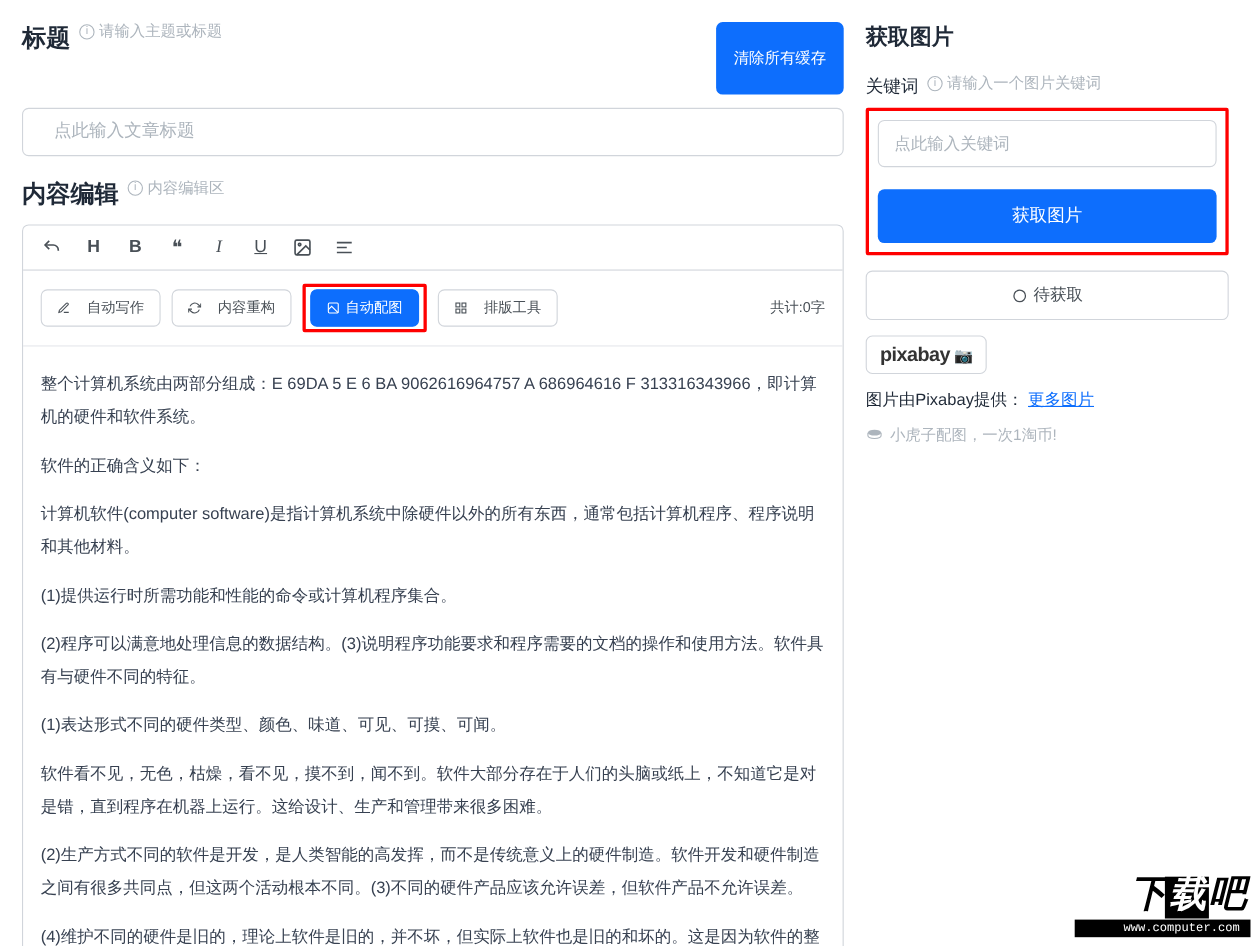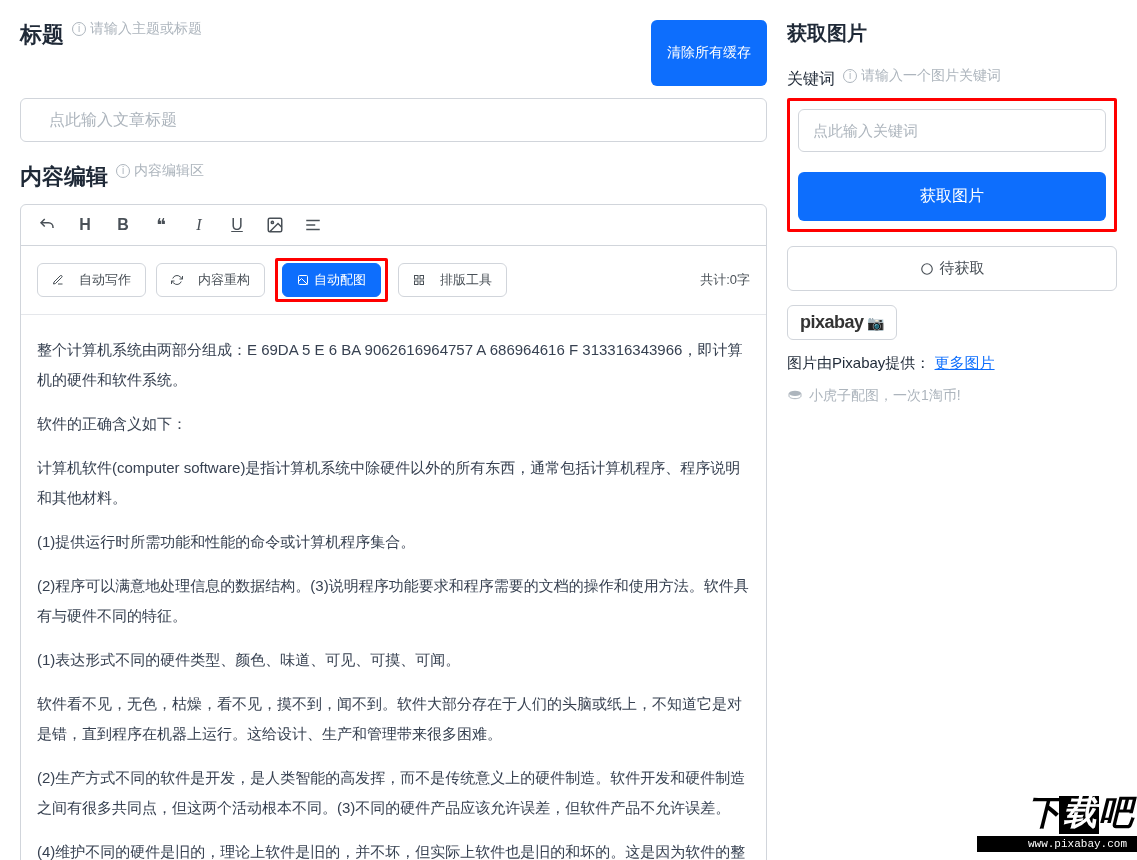--- a/index.html
+++ b/index.html
@@ -187,14 +187,14 @@
         </svg>
       <span>小虎子配图，一次1淘币!</span>
     </div>
   </div>
 </div>
 
 <div class="watermark">
   <div class="big">
     <span>下</span><span>载</span><span>吧</span>
   </div>
-  <div class="url">www.pixabay.com</div>
+  <div class="url">www.computer.com</div>
 </div>
 
 </body></html>

